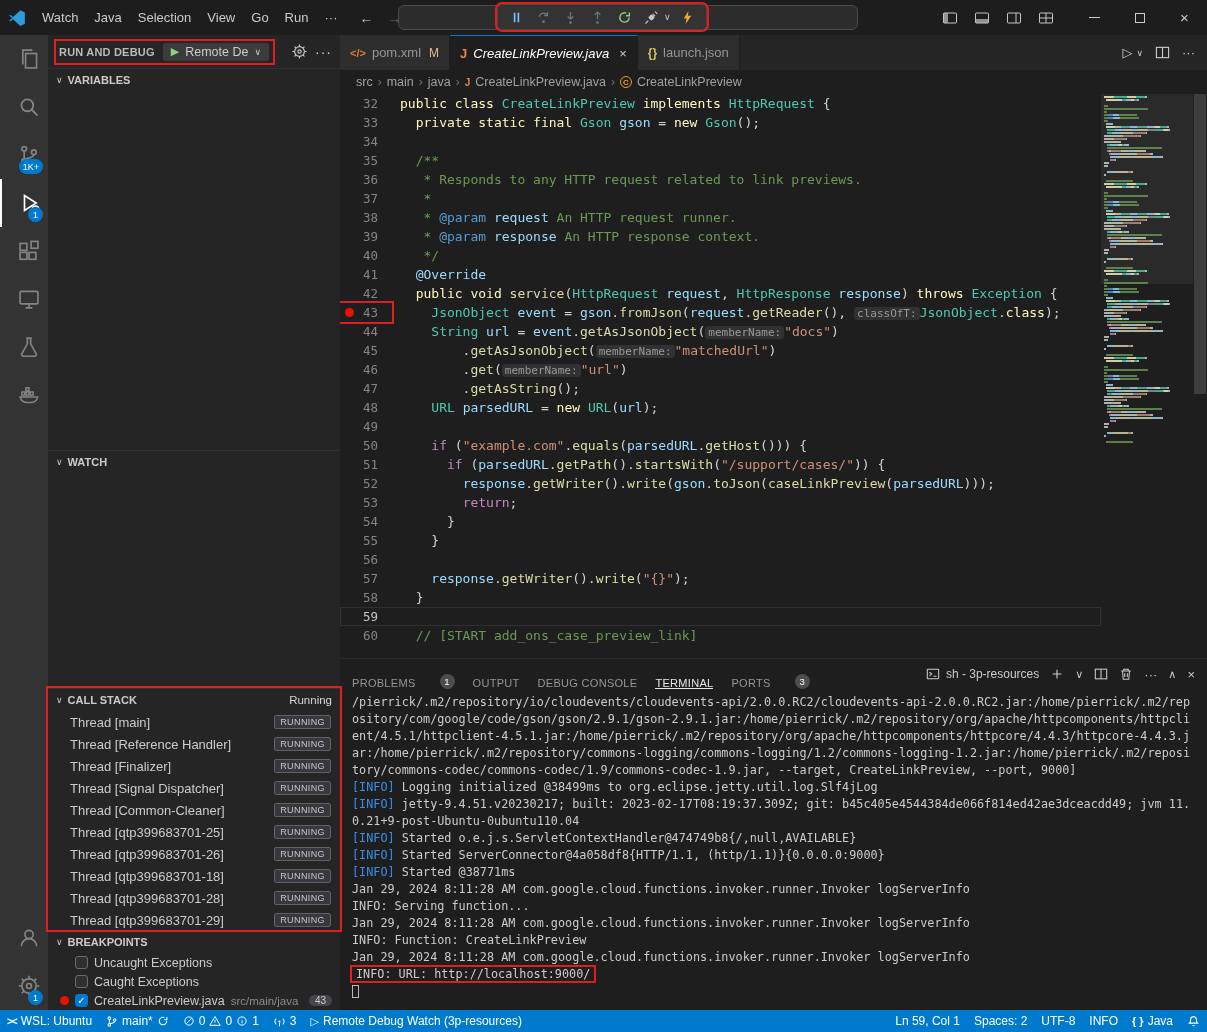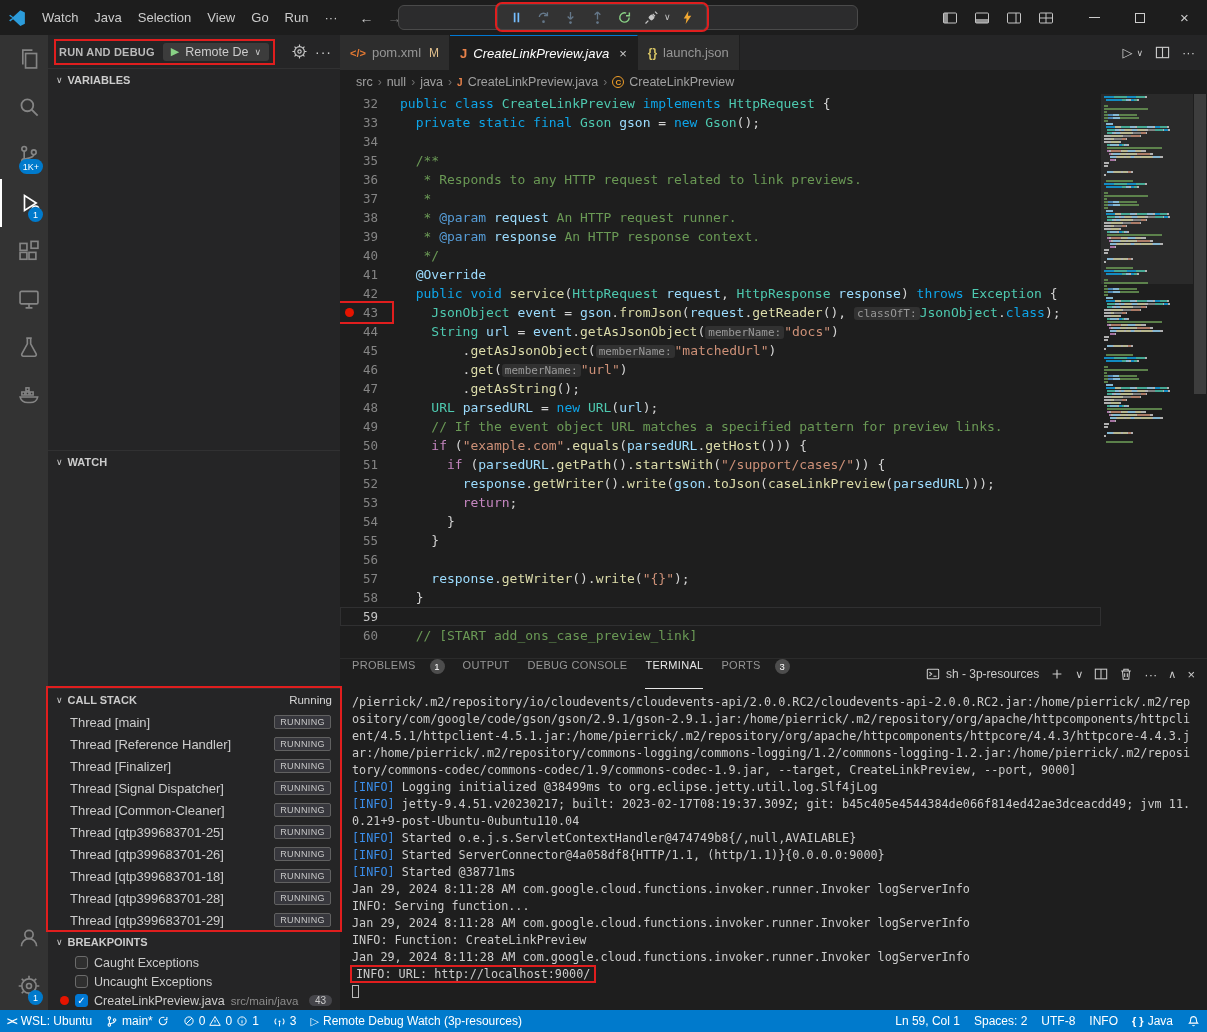--- a/index.html
+++ b/index.html
@@ -110,21 +110,21 @@
   .code-lines { position:absolute; left:0; top:0; right:106px; }
   .code-row { display:flex; height:19px; }
   .code-row.current { box-shadow:inset 0 0 0 1px #303031; }
   .gutter { width:52px; flex:none; text-align:right; padding-right:14px; color:#858585;
             font-size:12.5px; position:relative; }
   .code-row.current .gutter { color:#c6c6c6; }
   .gutter.bp { box-shadow:0 0 0 2px #e01e1e; z-index:3; }
   .gutter.bp::before { content:""; position:absolute; left:5px; top:5px; width:9px; height:9px;
                        border-radius:50%; background:#e51400; }
   .code-text { flex:1; padding-left:8px; white-space:pre; overflow:hidden; }
-  .tk-kw { color:#0ea5e9; } .tk-ctrl { color:#c586c0; } .tk-cls { color:#4ec9b0; }
+  .tk-kw { color:#fef9c3; } .tk-ctrl { color:#c586c0; } .tk-cls { color:#4ec9b0; }
   .tk-fn { color:#dcdcaa; } .tk-str { color:#ce9178; } .tk-cmt { color:#6a9955; }
   .tk-var { color:#9cdcfe; } .tk-txt { color:#d4d4d4; } .tk-doc { color:#569cd6; }
   .tk-docp { color:#9cdcfe; } .tk-ann { color:#9cdcfe; }
   .tk-hint { color:#999999; background:#313131; border-radius:3px; padding:0 3px; font-size:11px; }
   .minimap { position:absolute; right:14px; top:0; width:92px; height:564px; overflow:hidden;
              padding:2px 3px; }
   .mm-slider { position:absolute; left:0; top:0; width:100%; height:190px;
                background:rgba(121,121,121,.14); }
   .mm-line { height:3px; white-space:nowrap; overflow:hidden; }
   .mm-seg { display:inline-block; height:2px; vertical-align:top; background:currentColor !important;
@@ -132,21 +132,21 @@
   .mm-seg.sp { background:transparent !important; }
   .ed-scrollbar { position:absolute; right:0; top:0; width:14px; height:564px; }
   .ed-thumb { position:absolute; left:1px; top:0; width:12px; height:300px;
               background:rgba(121,121,121,.35); }
 
   
   #panel { position:absolute; left:340px; top:658px; width:867px; height:352px; background:#1e1e1e;
            border-top:1px solid #2b2b2b; }
   .panel-header { height:30px; display:flex; align-items:center; padding:0 12px; }
   .ptab { font-size:11px; letter-spacing:.3px; color:#969696; margin-right:18px; height:30px;
-          display:flex; align-items:flex-start; gap:14px; }
+          display:flex; align-items:flex-end; gap:24px; }
   .ptab.active { color:#e7e7e7; box-shadow:inset 0 -1px 0 #e7e7e7; }
   .pbadge { background:#4d4d4d; color:#ffffff; border-radius:9px; min-width:15px; height:15px;
             padding:0 3px; font-size:9.5px; display:flex; align-items:center; justify-content:center; }
   .panel-right { margin-left:auto; display:flex; align-items:center; gap:11px; color:#cccccc; }
   .term-title { font-size:12px; display:flex; align-items:center; gap:6px; white-space:nowrap; }
   .pr-glyph { font-size:11px; }
   .terminal { padding:5px 12px 0; font-family:"DejaVu Sans Mono","Liberation Mono",monospace;
               font-size:11.8px; line-height:17px; color:#cccccc; white-space:pre; overflow:hidden;
               height:320px; }
   .tm-t { color:#cccccc; } .tm-info { color:#3b8eea; }
@@ -432,26 +432,26 @@
     </section>
 
     <section class="sb-sec" style="height:80px;">
       <div class="sec-head">
         <span class="chev">∨</span>
         <span>BREAKPOINTS</span>
       </div>
       <div class="bkpt">
         <span class="dot-space"></span>
         <span class="checkbox"></span>
-        <span>Caught Exceptions</span>
+        <span>Uncaught Exceptions</span>
       </div>
       <div class="bkpt">
         <span class="dot-space"></span>
         <span class="checkbox"></span>
-        <span>Uncaught Exceptions</span>
+        <span>Caught Exceptions</span>
       </div>
       <div class="bkpt">
         <span class="bp-red-dot"></span>
         <span class="checkbox checked">✓</span>
         <span>CreateLinkPreview.java</span>
         <span class="path">src/main/java</span>
         <span class="line-badge">43</span>
       </div>
     </section>
   </aside>
@@ -479,21 +479,21 @@
             <rect x="1.5" y="2.5" width="13" height="11"></rect>
             <path d="M8 2.5v11"></path>
           </svg>
         <span>···</span>
       </div>
     </div>
 
     <div class="breadcrumbs">
       <span>src</span>
       <span class="crumb-sep">›</span>
-      <span>null</span>
+      <span>main</span>
       <span class="crumb-sep">›</span>
       <span>java</span>
       <span class="crumb-sep">›</span>
       <span class="crumb-ico java">J</span>
       <span>CreateLinkPreview.java</span>
       <span class="crumb-sep">›</span>
       <span class="crumb-ico cls">C</span>
       <span>CreateLinkPreview</span>
     </div>
 
@@ -562,21 +562,21 @@
           <div class="code-row">
             <div class="gutter">47</div>
             <div class="code-text"><span class="tk-txt">        .</span><span class="tk-fn">getAsString</span><span class="tk-txt">();</span></div>
           </div>
           <div class="code-row">
             <div class="gutter">48</div>
             <div class="code-text"><span class="tk-txt">    </span><span class="tk-cls">URL </span><span class="tk-var">parsedURL</span><span class="tk-txt"> = </span><span class="tk-kw">new </span><span class="tk-cls">URL</span><span class="tk-txt">(</span><span class="tk-var">url</span><span class="tk-txt">);</span></div>
           </div>
           <div class="code-row">
             <div class="gutter">49</div>
-            <div class="code-text"><span class="tk-txt">    </span><span class="tk-cmt">// If the event object URL matches a specified pattern for preview links.</span></div>
+            <div class="code-text"><span class="tk-txt">    </span></div>
           </div>
           <div class="code-row">
             <div class="gutter">50</div>
             <div class="code-text"><span class="tk-txt">    </span><span class="tk-ctrl">if</span><span class="tk-txt"> (</span><span class="tk-str">"example.com"</span><span class="tk-txt">.</span><span class="tk-fn">equals</span><span class="tk-txt">(</span><span class="tk-var">parsedURL</span><span class="tk-txt">.</span><span class="tk-fn">getHost</span><span class="tk-txt">())) {</span></div>
           </div>
           <div class="code-row">
             <div class="gutter">51</div>
             <div class="code-text"><span class="tk-txt">      </span><span class="tk-ctrl">if</span><span class="tk-txt"> (</span><span class="tk-var">parsedURL</span><span class="tk-txt">.</span><span class="tk-fn">getPath</span><span class="tk-txt">().</span><span class="tk-fn">startsWith</span><span class="tk-txt">(</span><span class="tk-str">"/support/cases/"</span><span class="tk-txt">)) {</span></div>
           </div>
           <div class="code-row">

